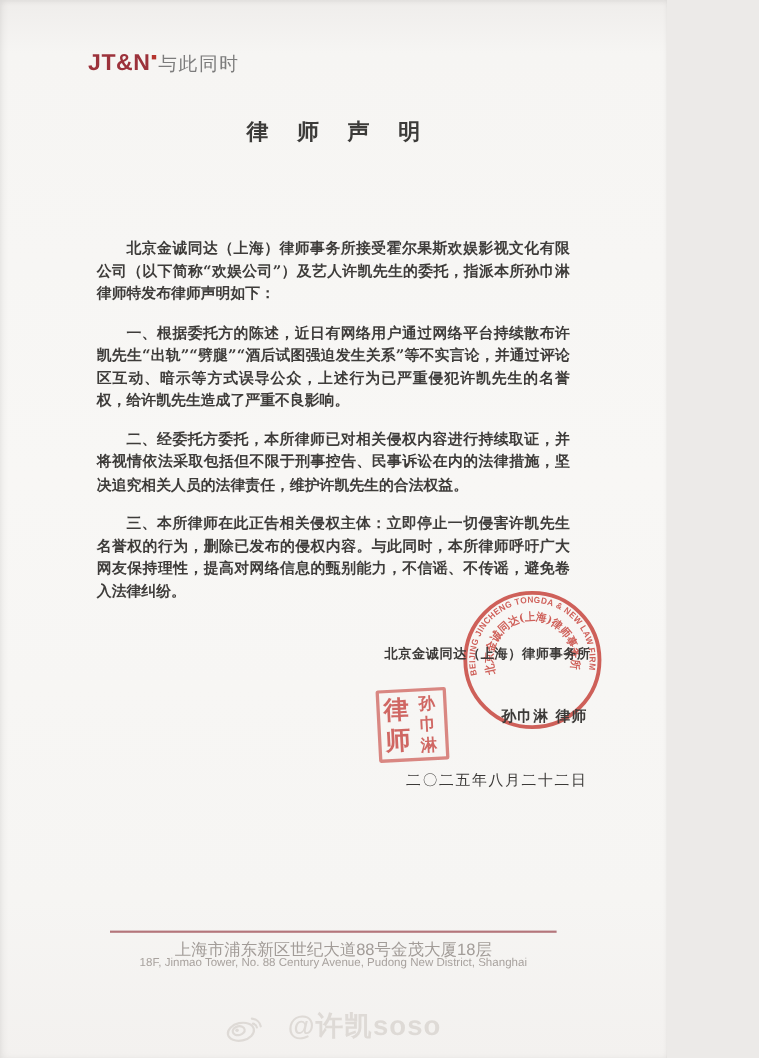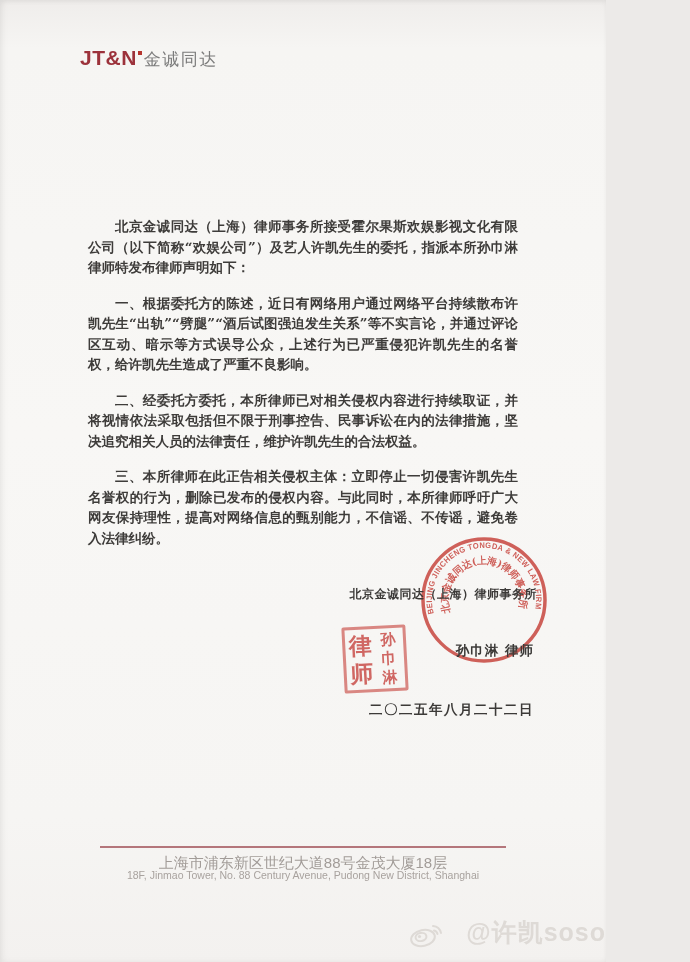--- a/index.html
+++ b/index.html
@@ -33,21 +33,21 @@
   .body-text { position:absolute; left:88px; right:88px; top:176px;margin-top:40px; }
   .para { font-size:13.5px; line-height:20.5px; color:#3e3c3a; font-weight:600;
           text-align:justify; text-indent:2em; margin-bottom:15px; }
 
   
   .firm-name { position:absolute; top:586px; right:69px; font-size:12px;
                font-weight:600; color:#3c3a38; z-index:3; letter-spacing:.5px; }
   .lawyer-name { position:absolute; top:642px; right:72px; font-size:13.5px;
                  font-weight:600; color:#3c3a38; z-index:3; letter-spacing:1px; }
   .date-line { position:absolute; top:701px; right:72px; font-size:13.5px;
-               font-weight:700; color:#3c3a38; letter-spacing:1.5px; }
+               font-weight:400; color:#3c3a38; letter-spacing:1.5px; }
 
   .round-seal { position:absolute; left:419px; top:535px; width:130px; height:130px;
                 z-index:2; opacity:.85; }
   .round-seal text { fill:#c8463f; }
 
   .sq-seal { position:absolute; left:343px; top:626px; width:64px; height:66px;
              border:3px solid rgba(201,75,69,.65); border-radius:2px;
              transform:rotate(-3deg); display:flex; padding:2px 1px;
              color:rgba(198,68,62,.8); font-weight:700; z-index:2; }
   .sq-col { display:flex; flex-direction:column; justify-content:space-around;
@@ -58,36 +58,37 @@
   
   .footer-rule { position:absolute; left:100px; right:100px; top:846px; height:2px;
                  background:#a85f66; opacity:.85; }
   .addr-cn { position:absolute; top:854px; left:0; right:0; text-align:center;
              font-size:15px; color:#a29c98; font-family:"Liberation Sans", sans-serif; }
   .addr-en { position:absolute; top:869px; left:0; right:0; text-align:center;
              font-size:10.5px; color:#a8a29e; font-family:"Liberation Sans", sans-serif; }
 
   
   .watermark { position:absolute; top:916px; left:0; right:0; display:flex;
-               justify-content:flex-end; align-items:center; gap:21px;
+               justify-content:center; align-items:center; gap:21px;
                color:#dedad6; }
   .wm-text { font-size:25px; font-weight:700; letter-spacing:1px;
              font-family:"Liberation Sans", sans-serif; }
 </style>
 </head>
 <body>
 
 <div class="paper">
 
   <div class="logo">
     <span class="logo-en">JT&amp;N</span>
     <span class="logo-mark"></span>
-    <span class="logo-cn">金诚同达</span>
+    <span class="logo-cn">与此同时</span>
   </div>
 
+  <div class="title">律师声明</div>
 
   <div class="body-text">
     <p class="para">北京金诚同达（上海）律师事务所接受霍尔果斯欢娱影视文化有限公司（以下简称“欢娱公司”）及艺人许凯先生的委托，指派本所孙巾淋律师特发布律师声明如下：</p>
     <p class="para">一、根据委托方的陈述，近日有网络用户通过网络平台持续散布许凯先生“出轨”“劈腿”“酒后试图强迫发生关系”等不实言论，并通过评论区互动、暗示等方式误导公众，上述行为已严重侵犯许凯先生的名誉权，给许凯先生造成了严重不良影响。</p>
     <p class="para">二、经委托方委托，本所律师已对相关侵权内容进行持续取证，并将视情依法采取包括但不限于刑事控告、民事诉讼在内的法律措施，坚决追究相关人员的法律责任，维护许凯先生的合法权益。</p>
     <p class="para">三、本所律师在此正告相关侵权主体：立即停止一切侵害许凯先生名誉权的行为，删除已发布的侵权内容。与此同时，本所律师呼吁广大网友保持理性，提高对网络信息的甄别能力，不信谣、不传谣，避免卷入法律纠纷。</p>
   </div>
 
   <svg class="round-seal" viewBox="0 0 130 130" xmlns="http://www.w3.org/2000/svg">
     <circle cx="65" cy="65" r="61" fill="none" stroke="#c8463f" stroke-width="3.5"></circle>

